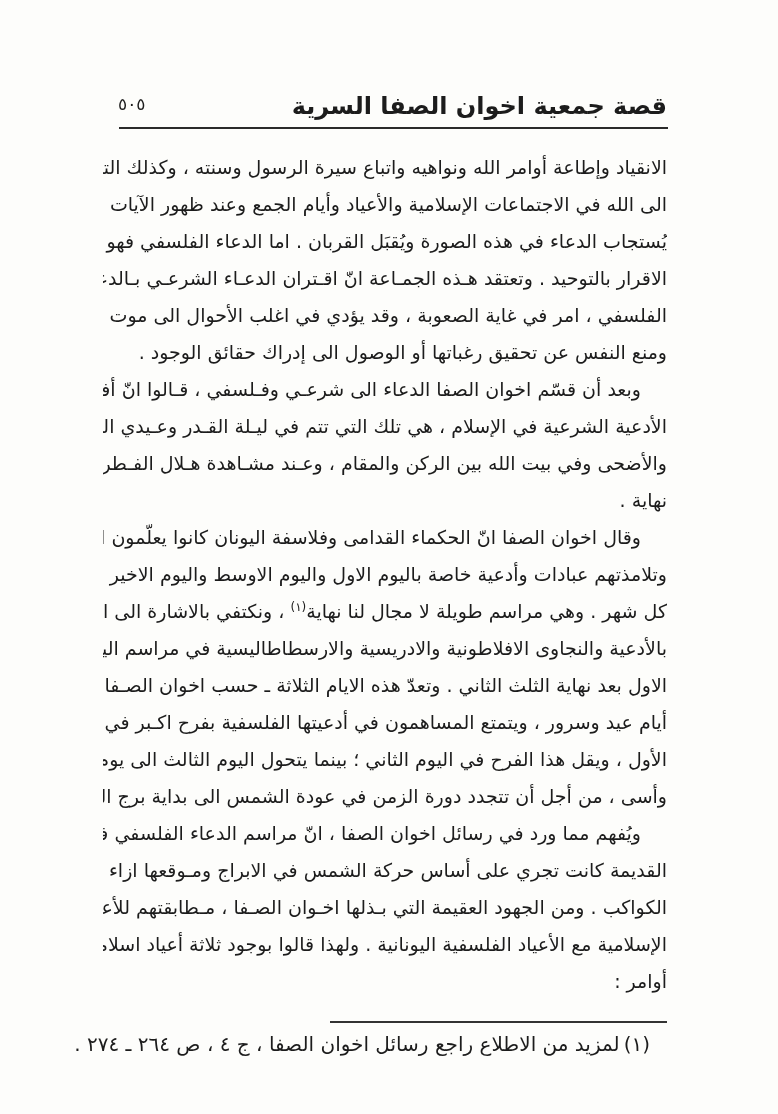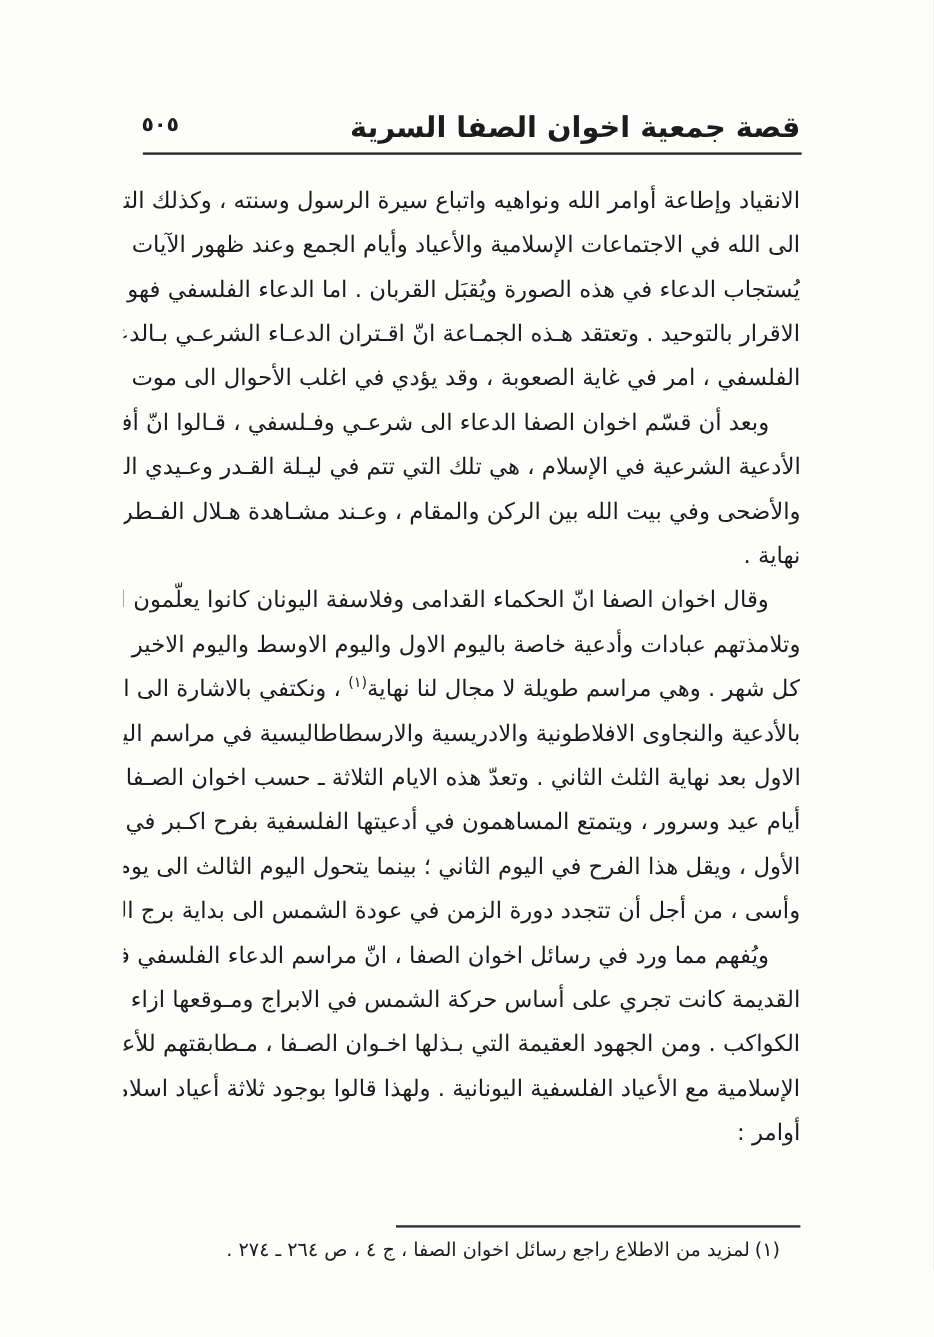--- a/index.html
+++ b/index.html
@@ -25,21 +25,21 @@
     right: 111px;
     font-size: 24px;
     font-weight: bold;
     white-space: nowrap;
   }
   .page-number {
     position: absolute;
     top: 94px;
     left: 118px;
     font-size: 17px;
-    font-weight: bold;
+    font-weight: normal;
     letter-spacing: 2px;
   }
   .header-rule {
     position: absolute;
     top: 127px;
     left: 119px;
     right: 110px;
     height: 2px;
     background: #2a2a2a;
   }
@@ -77,21 +77,21 @@
     top: 1021px;
     right: 111px;
     width: 337px;
     height: 2px;
     background: #333;
   }
   .footnote-line {
     position: absolute;
     top: 1032px;
     right: 128px;
-    font-size: 16px;
+    font-size: 20px;
     white-space: nowrap;
   }
   .footnote-line .fn-marker { margin-left: 4px; }
 </style>
 </head>
 <body>
 
 <div class="page">
 
   <div class="header-title">قصة جمعية اخوان الصفا السرية</div>
@@ -100,20 +100,21 @@
 
   <div class="header-rule"></div>
 
   <div class="body-text" id="body-text">
       <div class="para">
         <div class="line first">الانقياد وإطاعة أوامر الله ونواهيه واتباع سيرة الرسول وسنته ، وكذلك التضرع</div>
         <div class="line">الى الله في الاجتماعات الإسلامية والأعياد وأيام الجمع وعند ظهور الآيات ، حيث</div>
         <div class="line">يُستجاب الدعاء في هذه الصورة ويُقبَل القربان . اما الدعاء الفلسفي فهو عبارة عن</div>
         <div class="line">الاقرار بالتوحيد . وتعتقد هـذه الجمـاعة انّ اقـتران الدعـاء الشرعـي بـالدعاء</div>
         <div class="line">الفلسفي ، امر في غاية الصعوبة ، وقد يؤدي في اغلب الأحوال الى موت الجـسم</div>
+        <div class="line last">ومنع النفس عن تحقيق رغباتها أو الوصول الى إدراك حقائق الوجود .</div>
       </div>
       <div class="para indent">
         <div class="line first">وبعد أن قسّم اخوان الصفا الدعاء الى شرعـي وفـلسفي ، قـالوا انّ أفـضل</div>
         <div class="line">الأدعية الشرعية في الإسلام ، هي تلك التي تتم في ليـلة القـدر وعـيدي الفـطر</div>
         <div class="line">والأضحى وفي بيت الله بين الركن والمقام ، وعـند مشـاهدة هـلال الفـطر وأداء</div>
         <div class="line last">نهاية .</div>
       </div>
       <div class="para indent">
         <div class="line first">وقال اخوان الصفا انّ الحكماء القدامى وفلاسفة اليونان كانوا يعلّمون ابناءهم</div>
         <div class="line">وتلامذتهم عبادات وأدعية خاصة باليوم الاول واليوم الاوسط واليوم الاخير من</div>

